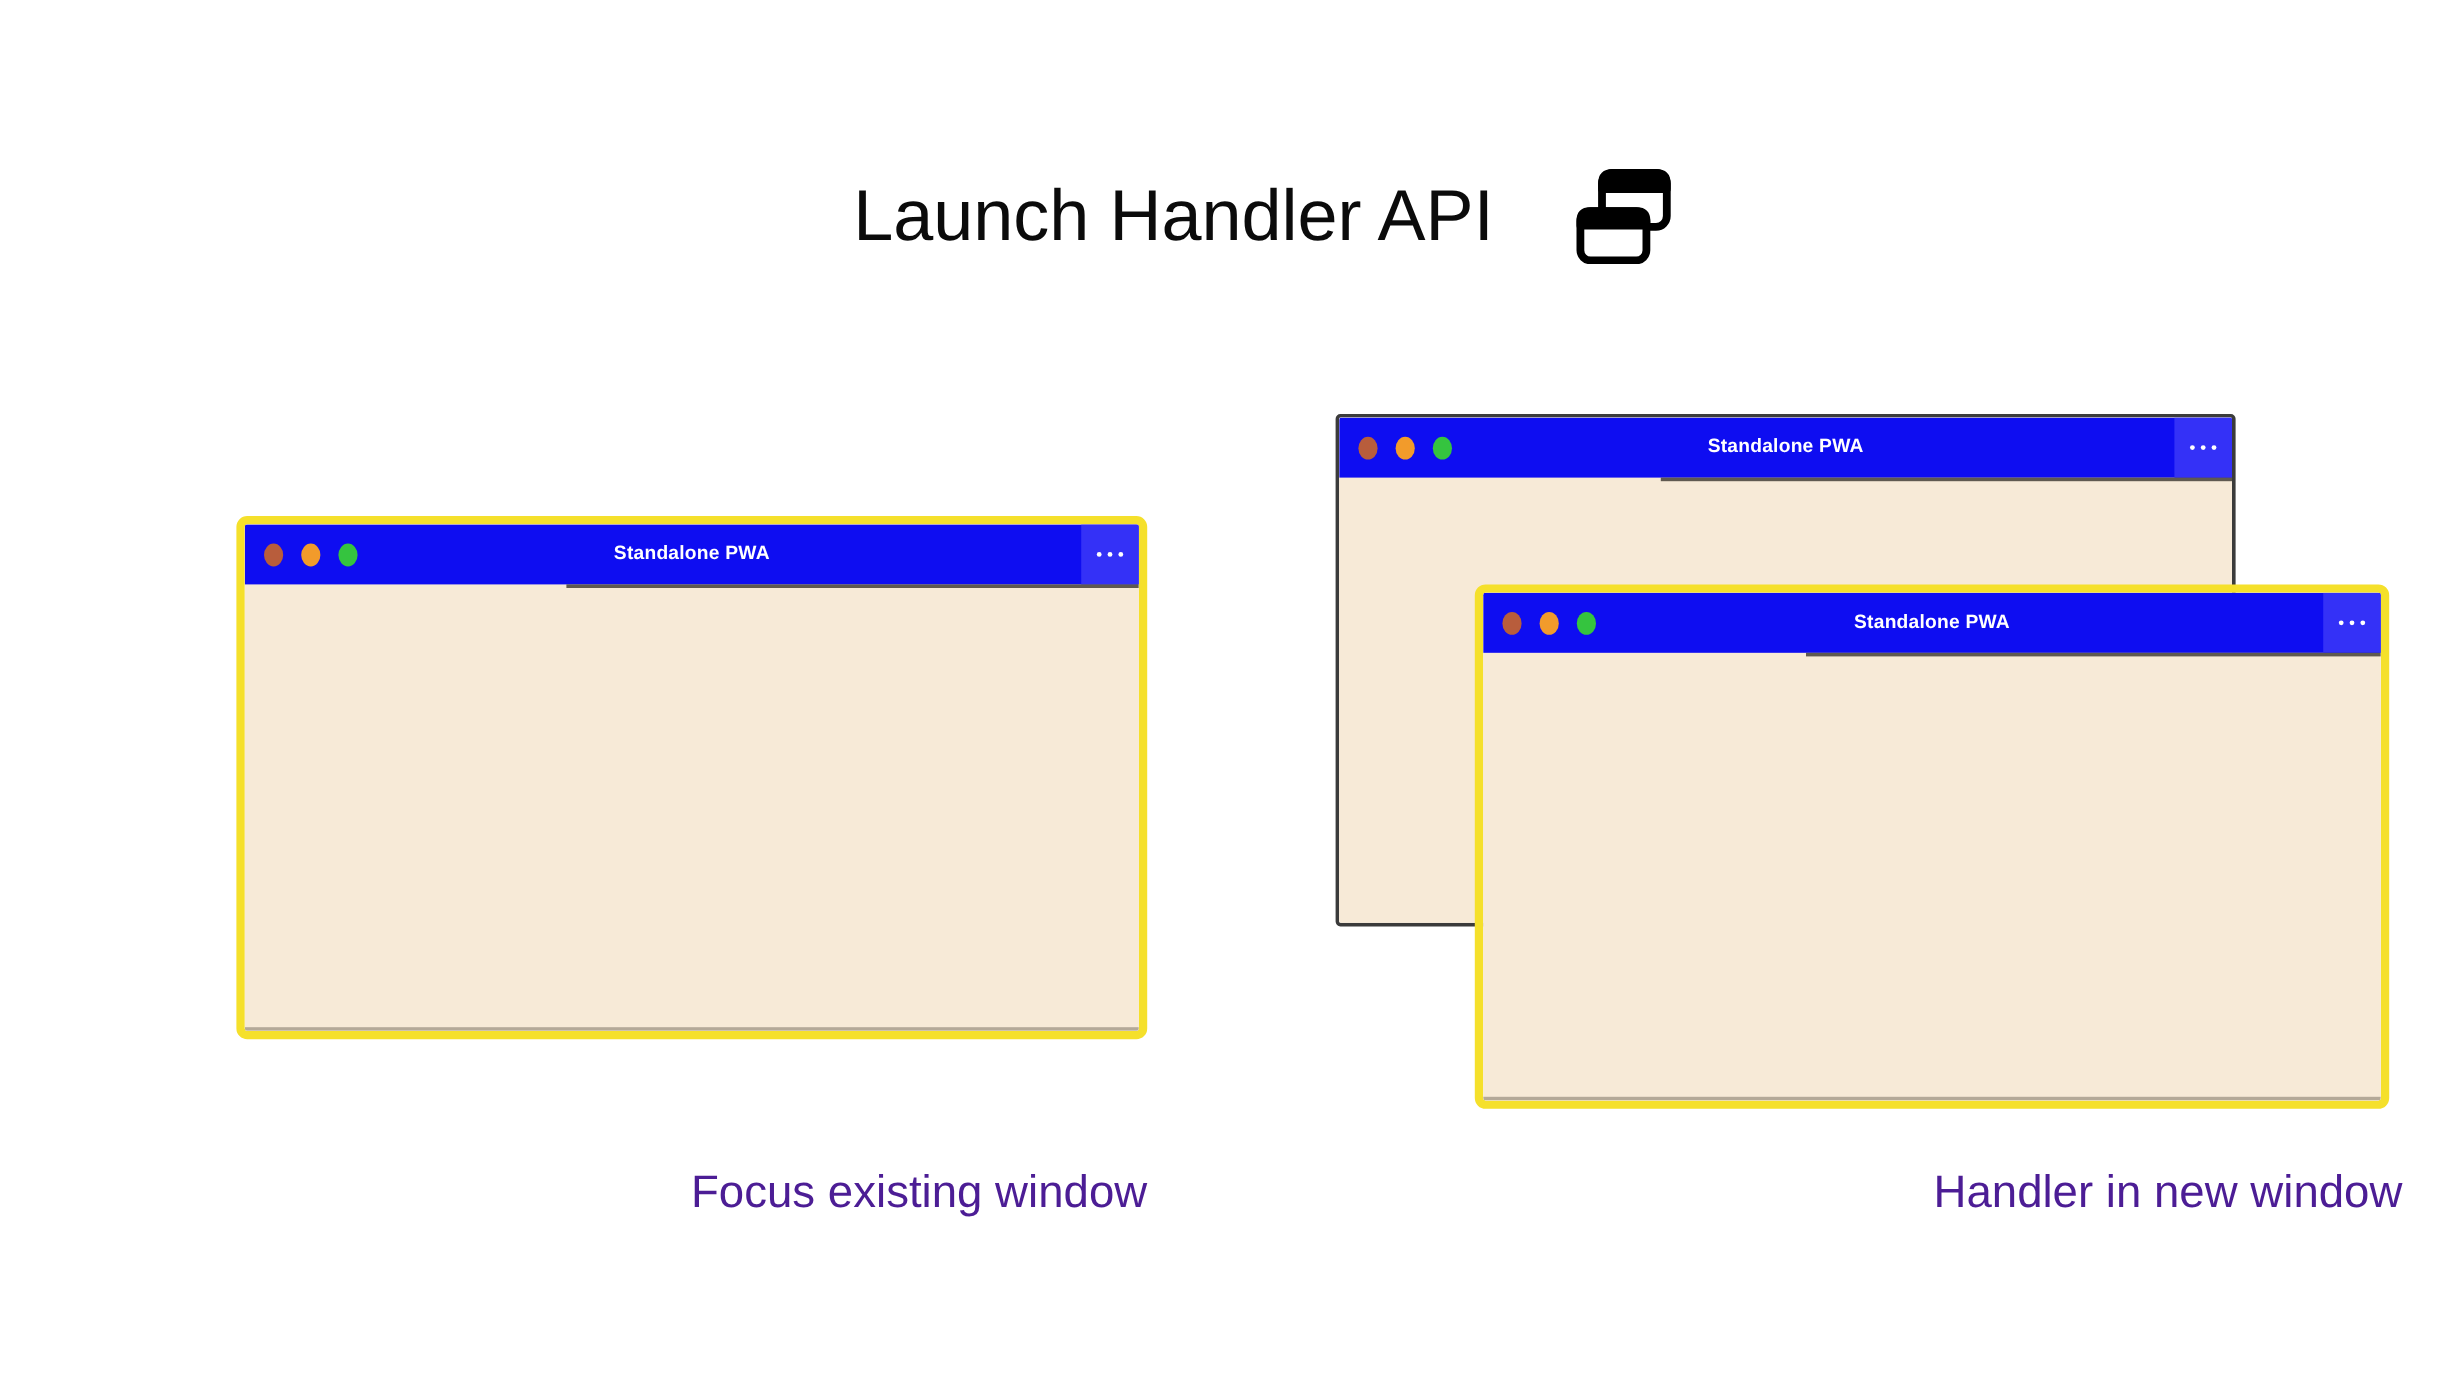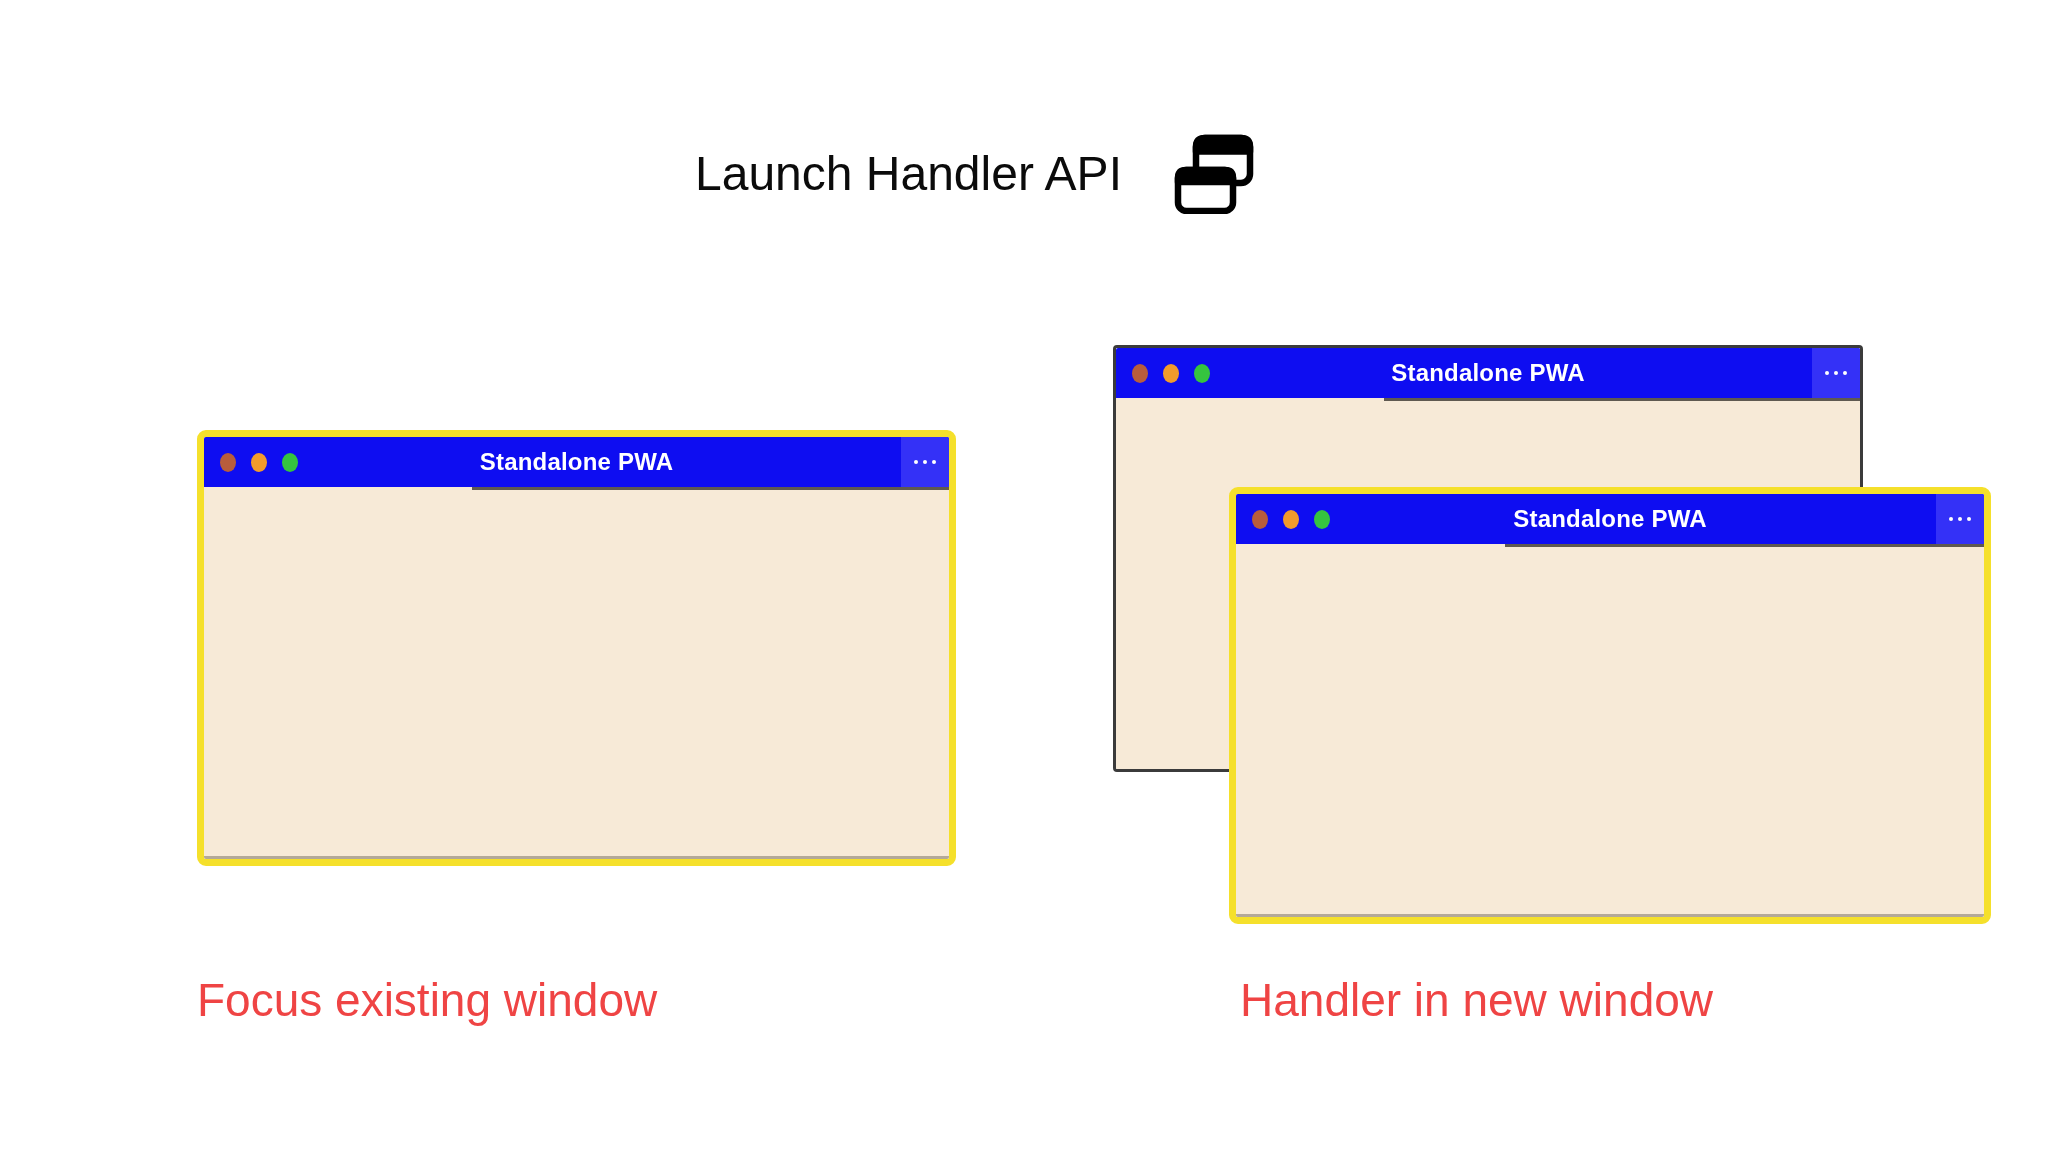--- a/index.html
+++ b/index.html
@@ -15,22 +15,22 @@
   
   .header {
     position: absolute;
     left: 695px;
     top: 134px;
     display: flex;
     align-items: center;
     gap: 52px;
   }
   .page-title {
-    margin: 0;
-    font-size: 48px;
+    margin: 16px;
+    font-size: 60px;
     font-weight: 400;
     line-height: 1;
     color: #0b0b0b;
     letter-spacing: 0;
     white-space: nowrap;
   }
   .title-icon { display: block; }
 
   
   .mock-window { position: absolute; box-sizing: border-box; }
@@ -67,21 +67,21 @@
   .lights { display: flex; align-items: center; gap: 15px; }
   .light { width: 16px; height: 19px; border-radius: 50%; }
   .light.l1 { background: #b85d3c; }
   .light.l2 { background: #f29b2b; }
   .light.l3 { background: #35c43f; }
   .tb-title {
     position: absolute;
     left: 0; right: 0;
     text-align: center;
     color: #ffffff;
-    font-size: 24px;
+    font-size: 16px;
     font-weight: 700;
     letter-spacing: 0.2px;
   }
   .menu-panel {
     position: absolute;
     right: 0; top: 0; bottom: 0;
     width: 48px;
     background: #3431f7;
     display: flex;
     align-items: center;
@@ -109,24 +109,24 @@
     left: 0; right: 0; bottom: 0;
     height: 3px;
     background: rgba(125, 115, 100, 0.55);
     z-index: 2;
   }
 
   
   .caption {
     position: absolute;
     top: 973px;
-    font-size: 46px;
+    font-size: 38px;
     font-weight: 400;
-    color: #ef4444;
-    text-align: left;
+    color: #4c1d95;
+    text-align: right;
     white-space: nowrap;
   }
   #caption-left  { left: 197px;  width: 759px; }
   #caption-right { left: 1240px; width: 762px; }
 </style>
 </head>
 <body>
 
 <div class="stage">
 

